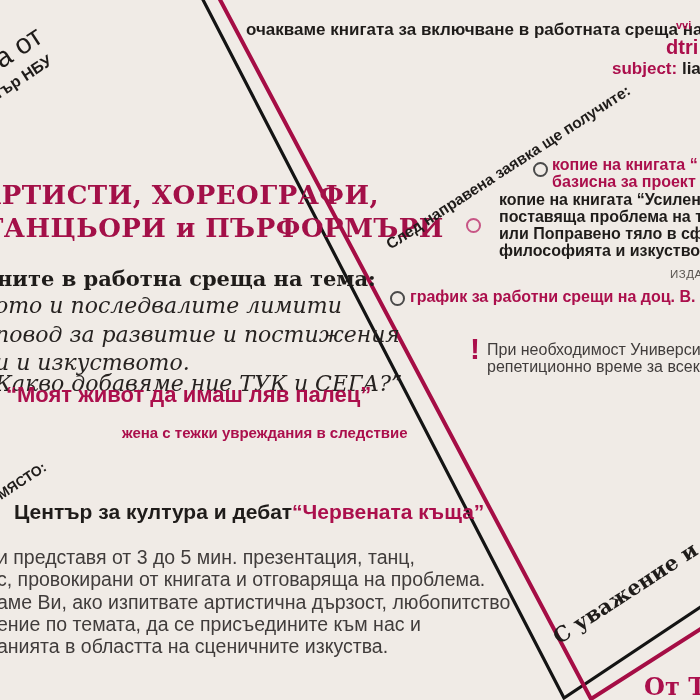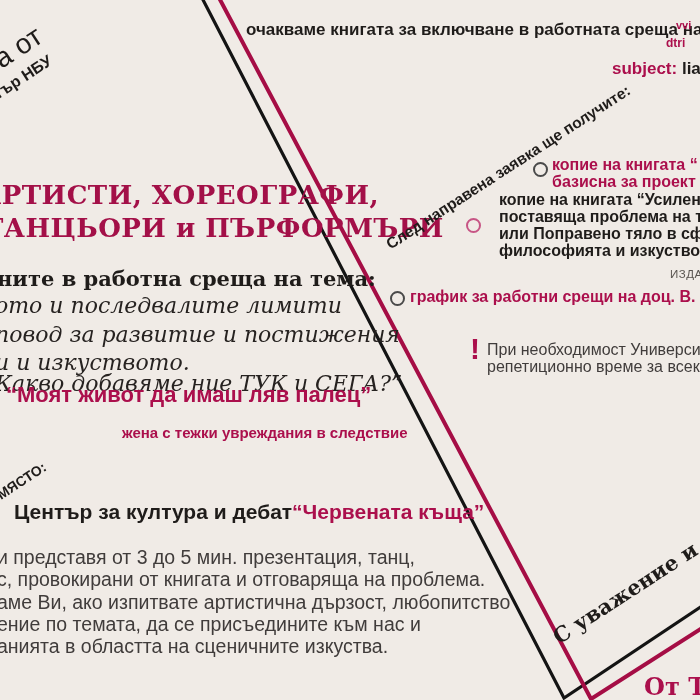--- a/index.html
+++ b/index.html
@@ -13,21 +13,21 @@
   .gray{color:#403c3b;}
   .rot{transform:rotate(-33deg);transform-origin:0 0;}
 
   svg.lines{position:absolute;left:0;top:0;pointer-events:none;}
 
   .tl1{left:-12px;top:48px;font-size:28px;}
   .tl2{left:-10px;top:88px;font-size:16px;font-weight:700;}
 
   .await{left:246px;top:20px;font-size:17px;font-weight:700;}
   .email1{left:676px;top:19px;font-size:11px;font-weight:700;}
-  .email2{left:666px;top:36px;font-size:12px;font-weight:700;}
+  .email2{left:666px;top:36px;font-size:20px;font-weight:700;}
   .subjrow{left:612px;top:59px;font-size:17px;font-weight:700;}
 
   .h1{left:-20px;top:180px;font-size:26px;font-weight:700;color:#a31048;letter-spacing:.5px;}
   .h2{left:-16px;top:213px;font-size:26px;font-weight:700;color:#a31048;letter-spacing:.5px;}
 
   .intro{left:-3px;top:266px;font-size:21px;font-weight:700;}
   .it{font-style:italic;font-size:22px;color:#262220;left:-5px;}
   .it1{top:293px;} .it2{top:322px;} .it3{top:350px;} .it4{top:371px;}
 
   .bk-title{left:6px;top:382px;font-size:22px;font-weight:600;text-align:right;}

